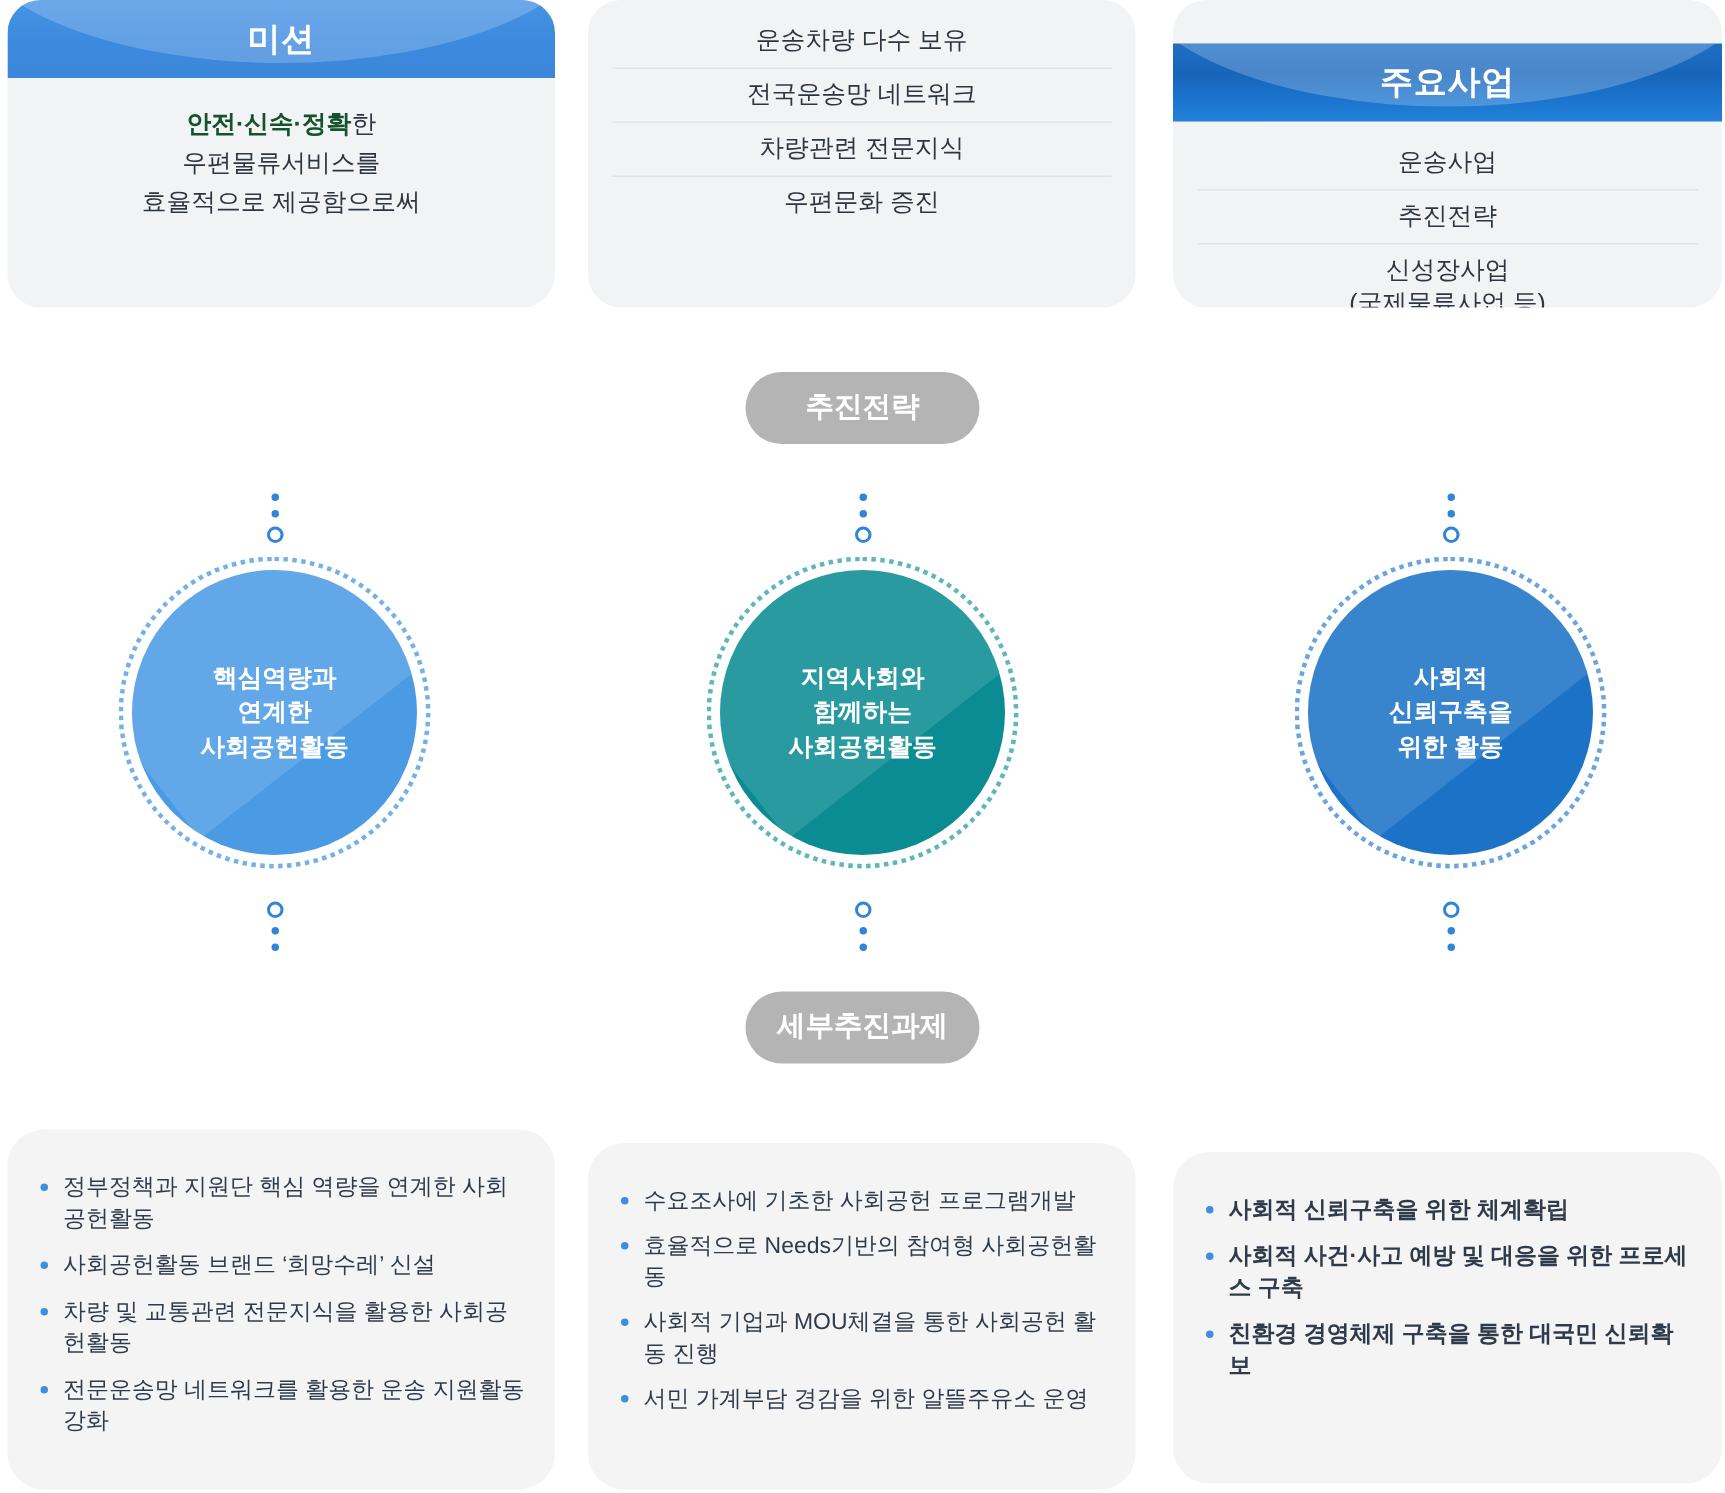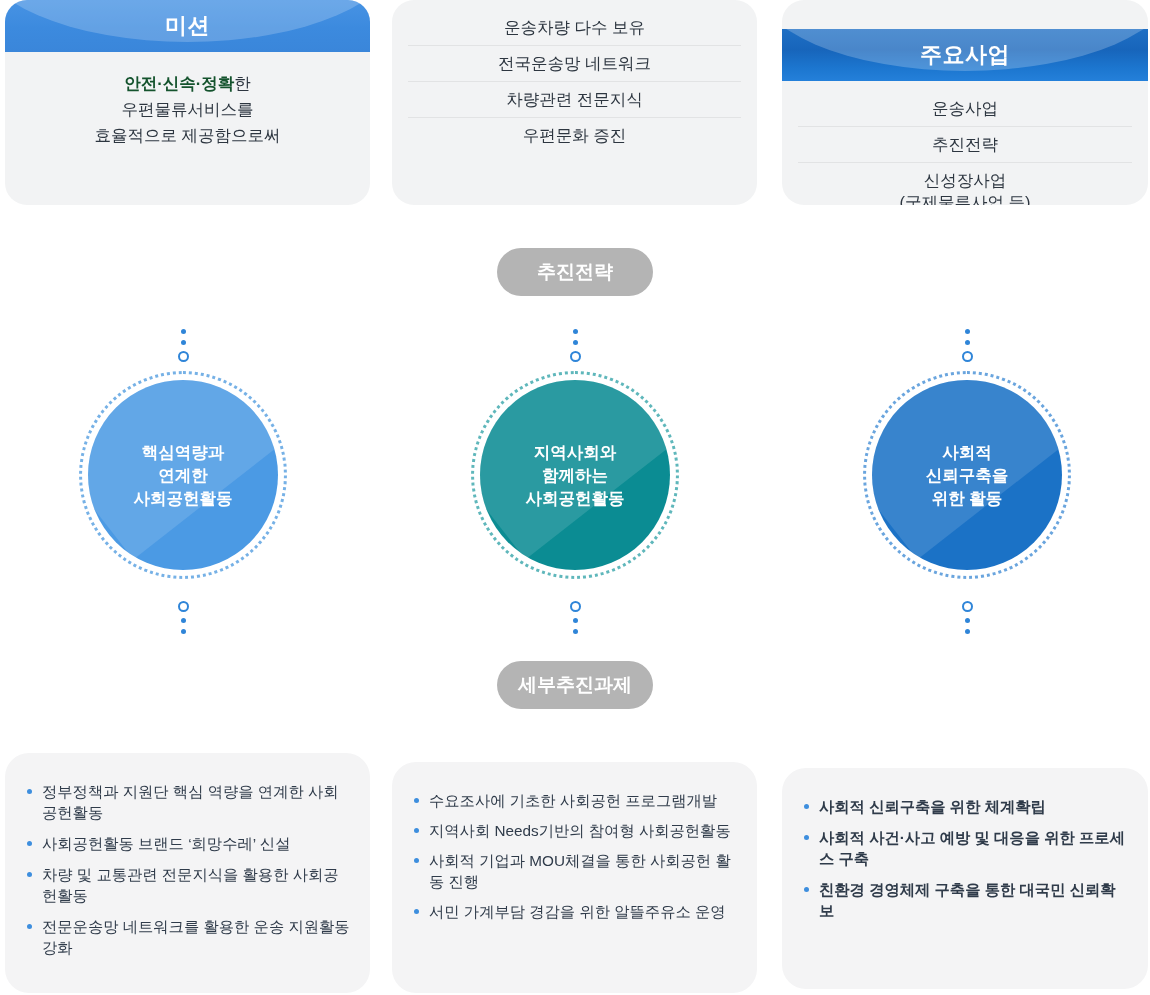--- a/index.html
+++ b/index.html
@@ -349,21 +349,21 @@
     <li>정부정책과 지원단 핵심 역량을 연계한 사회공헌활동</li>
     <li>사회공헌활동 브랜드 ‘희망수레’ 신설</li>
     <li>차량 및 교통관련 전문지식을 활용한 사회공헌활동</li>
     <li>전문운송망 네트워크를 활용한 운송 지원활동 강화</li>
   </ul>
 </div>
 
 <div class="bottom-panel" id="panel-2">
   <ul class="bullets">
     <li>수요조사에 기초한 사회공헌 프로그램개발</li>
-    <li>지역사회 Needs기반의 참여형 사회공헌활동</li>
+    <li>효율적으로 Needs기반의 참여형 사회공헌활동</li>
     <li>사회적 기업과 MOU체결을 통한 사회공헌 활동 진행</li>
     <li>서민 가계부담 경감을 위한 알뜰주유소 운영</li>
   </ul>
 </div>
 
 <div class="bottom-panel" id="panel-3">
   <ul class="bullets">
     <li>사회적 신뢰구축을 위한 체계확립</li>
     <li>사회적 사건·사고 예방 및 대응을 위한 프로세스 구축</li>
     <li>친환경 경영체제 구축을 통한 대국민 신뢰확보</li>

